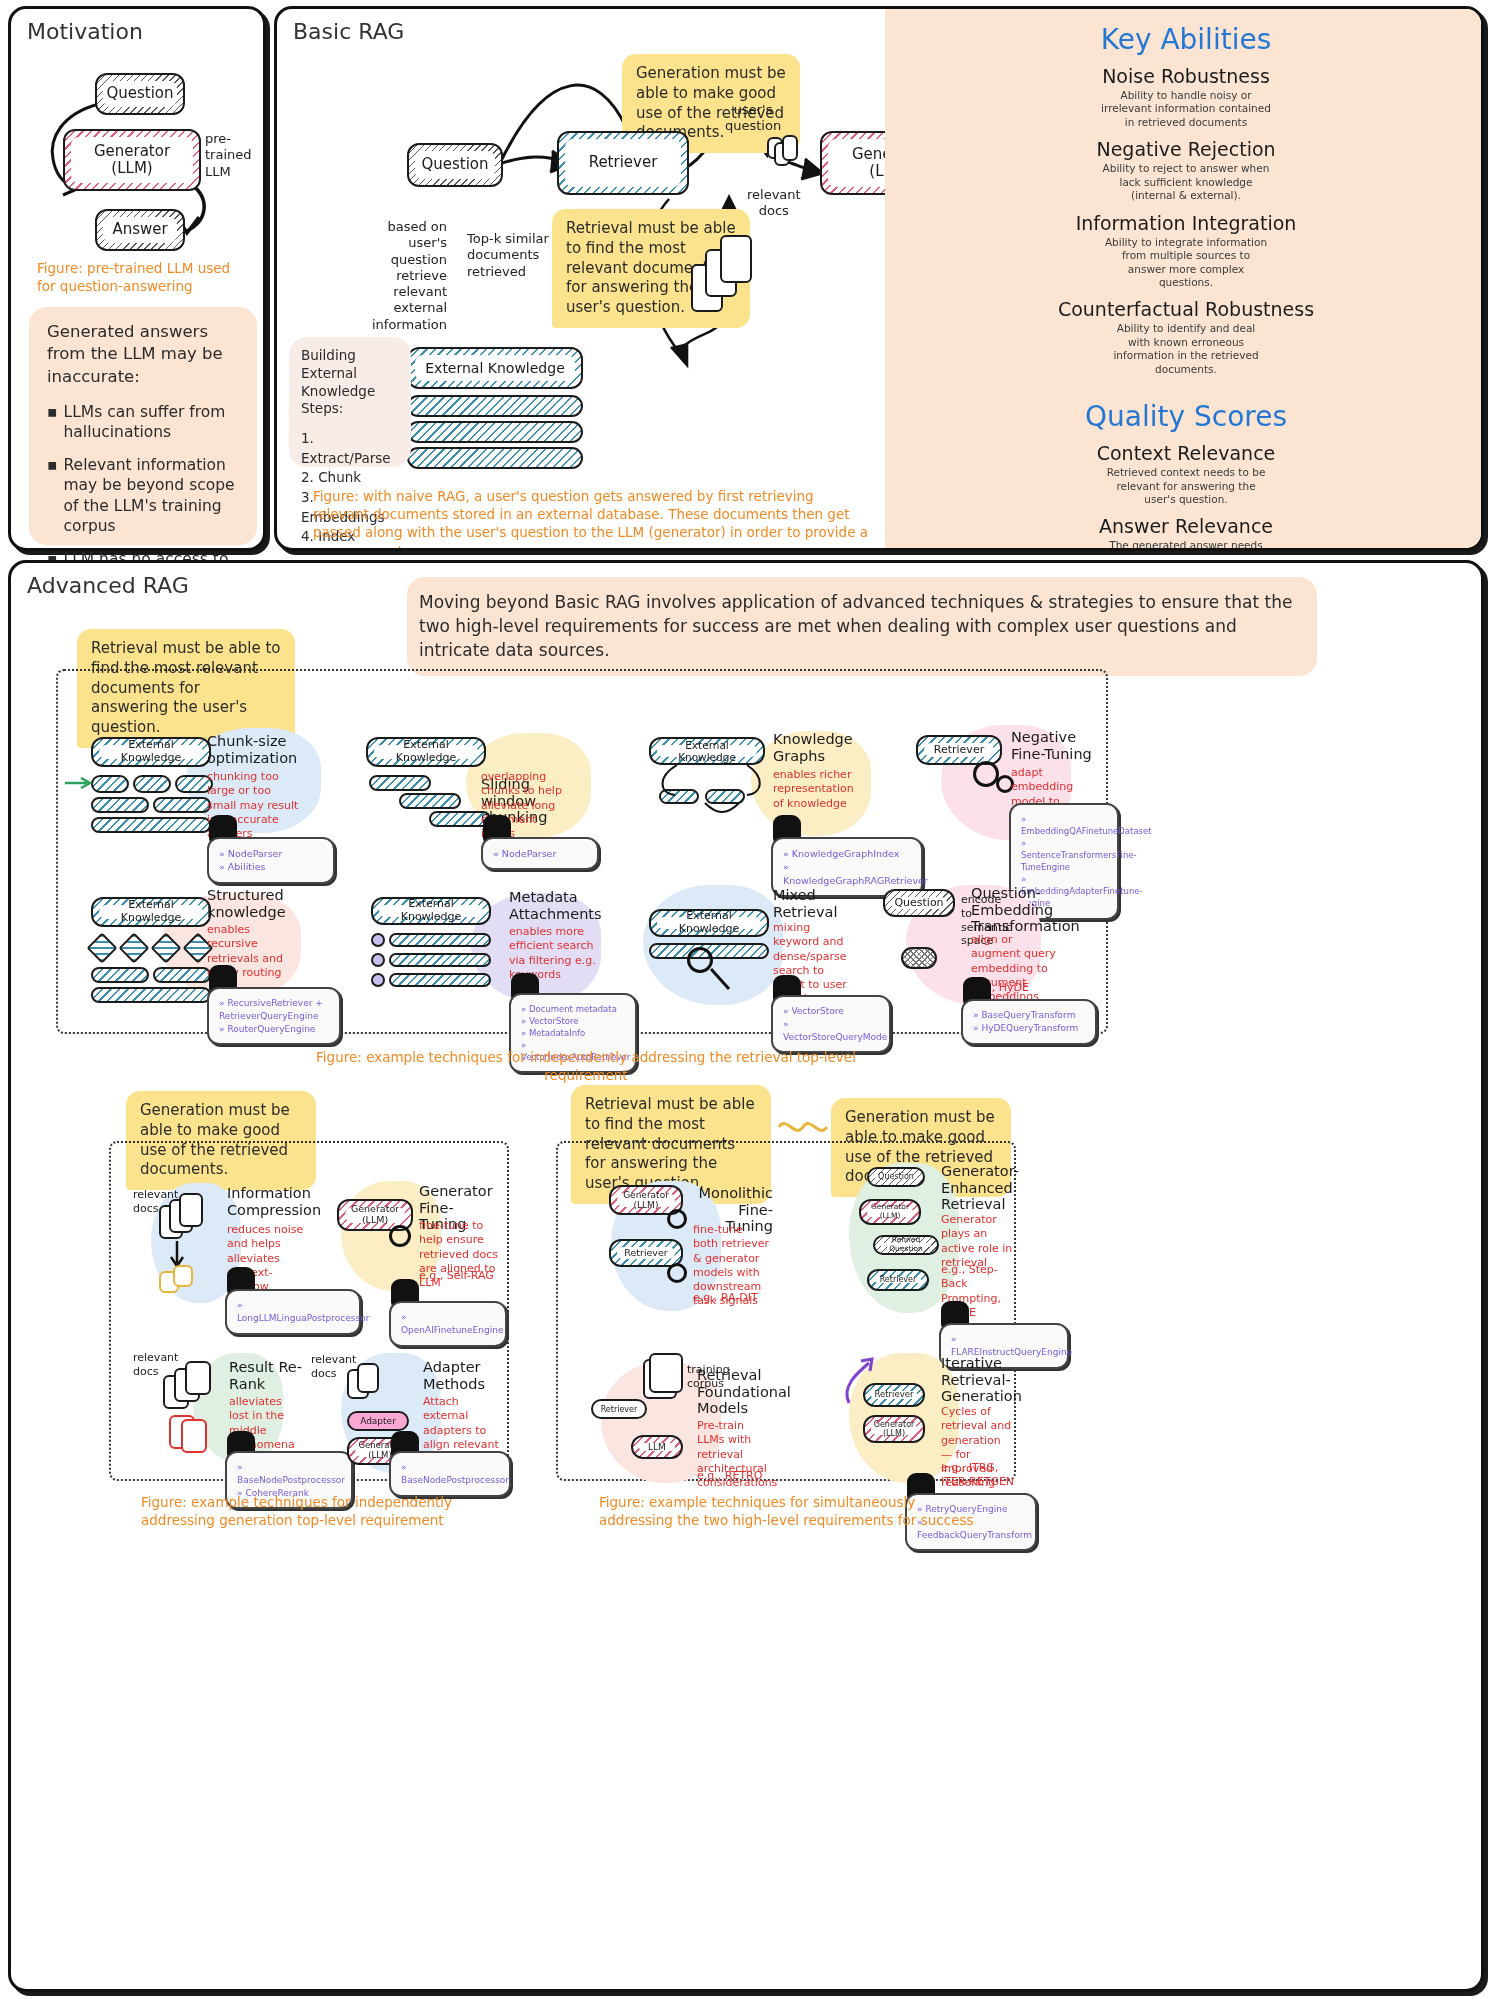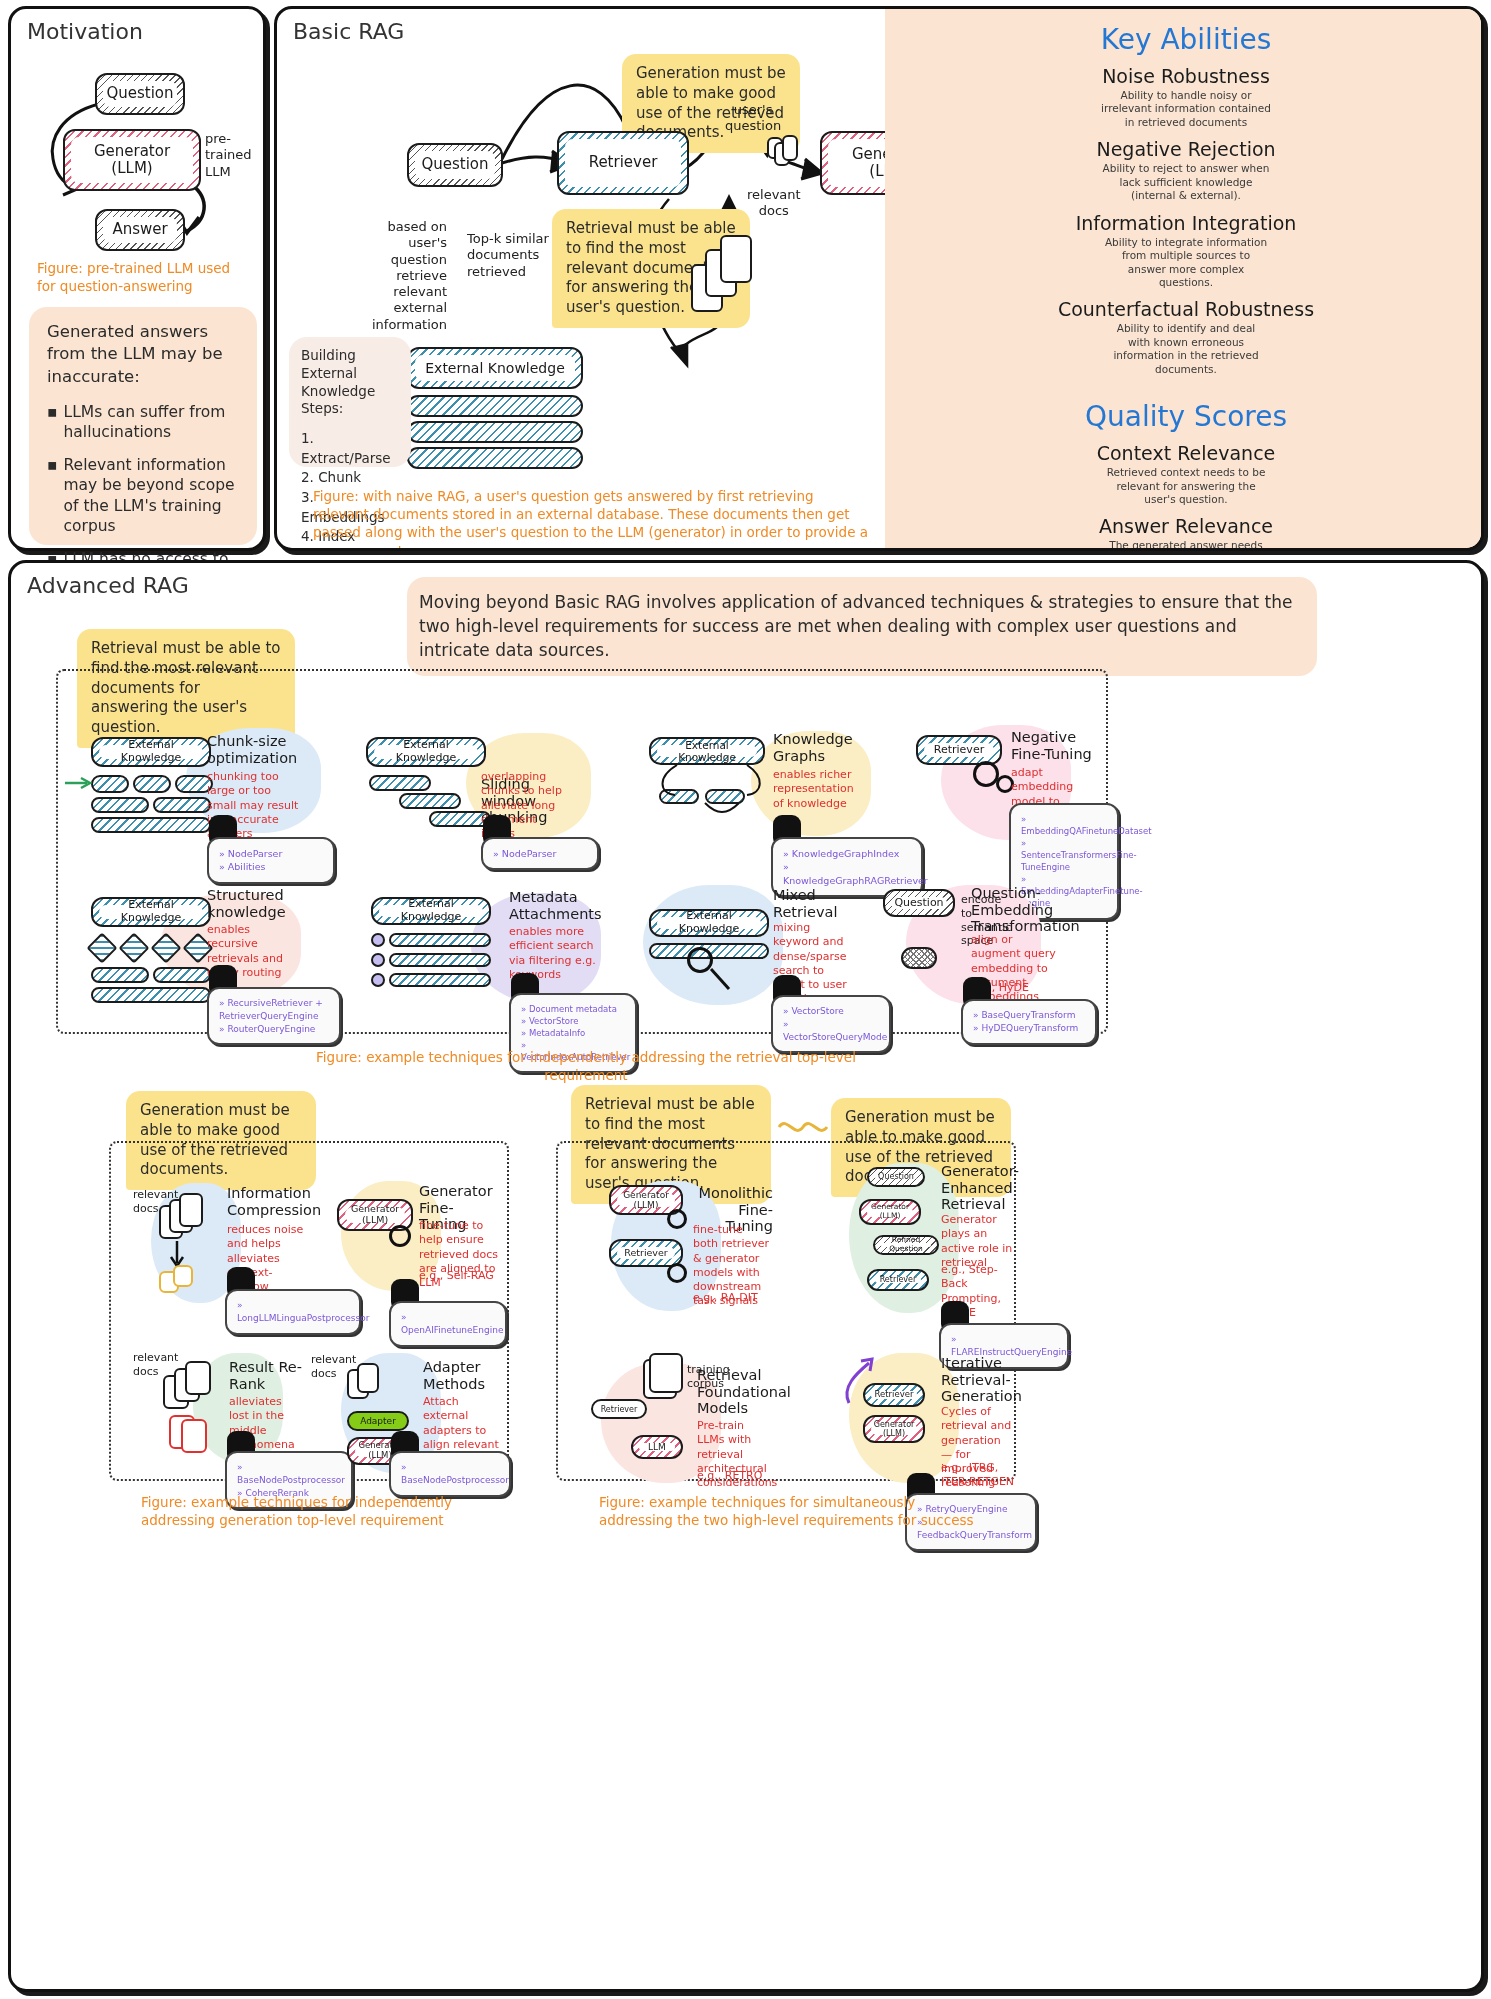--- a/index.html
+++ b/index.html
@@ -503,21 +503,21 @@
   <div class="abstraction-card" style="left:214px;top:888px;width:128px;font-size:9px;">
     <div class="li">BaseNodePostprocessor</div>
     <div class="li">CohereRerank</div>
   </div>
 
   <div class="blob-bg" style="left:330px;top:790px;width:100px;height:120px;background:#dceaf7;"></div>
   <div class="small-label tiny" style="left:300px;top:790px;width:50px;white-space:pre-line;">relevant
 docs</div>
   <div class="doc-stack" style="left:336px;top:806px;width:22px;height:30px;"></div>
   <div class="doc-stack" style="left:346px;top:800px;width:22px;height:30px;"></div>
-  <div class="box" style="left:336px;top:848px;width:62px;height:20px;background:#84cc16;font-size:9px;">
+  <div class="box" style="left:336px;top:848px;width:62px;height:20px;background:#f9a8d4;font-size:9px;">
     <span>Adapter</span>
   </div>
   <div class="box hatch-pink" style="left:336px;top:874px;width:66px;height:28px;">
     <div class="inner" style="font-size:8.5px;">
         <span>Generator</span>
         <span>(LLM)</span>
       </div>
   </div>
   <div class="tile-title" style="left:412px;top:796px;width:80px;">Adapter Methods</div>
   <div class="tile-desc" style="left:412px;top:832px;width:82px;">Attach external adapters to align relevant docs to LLM</div>

